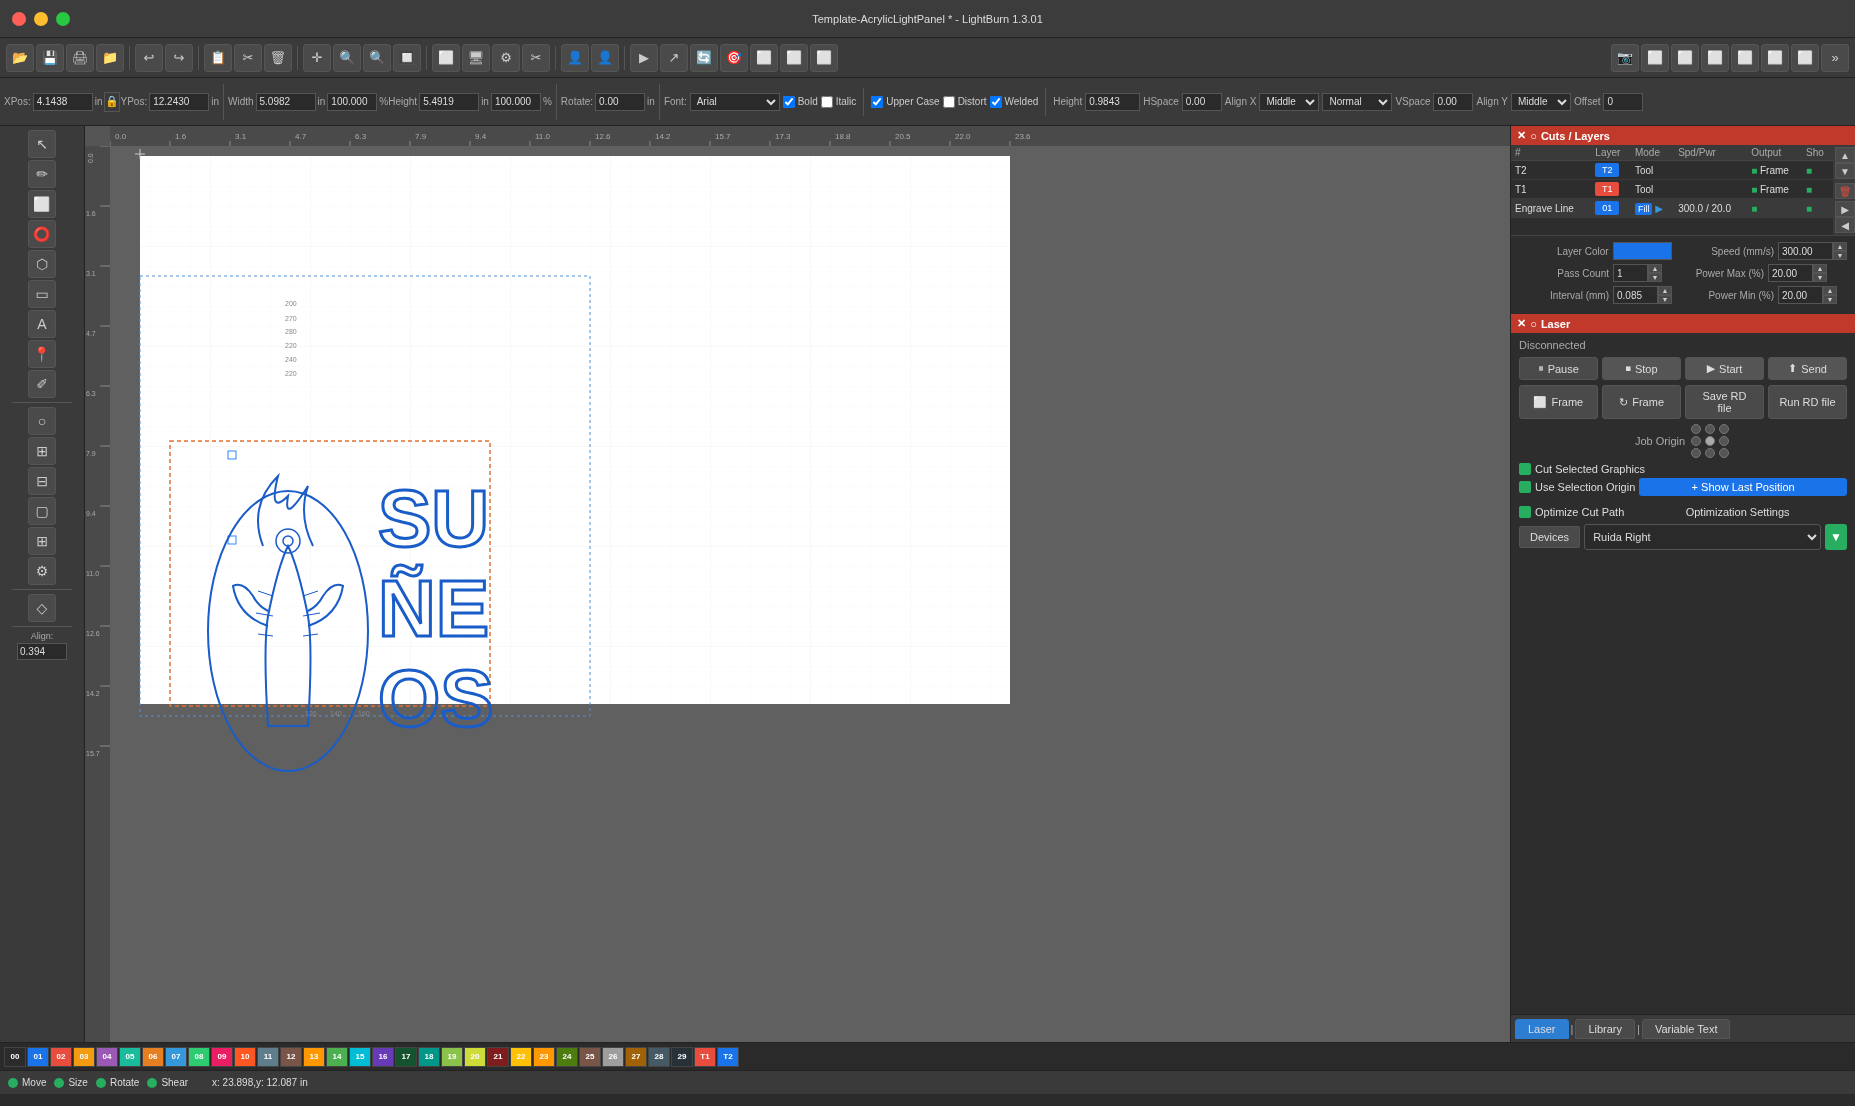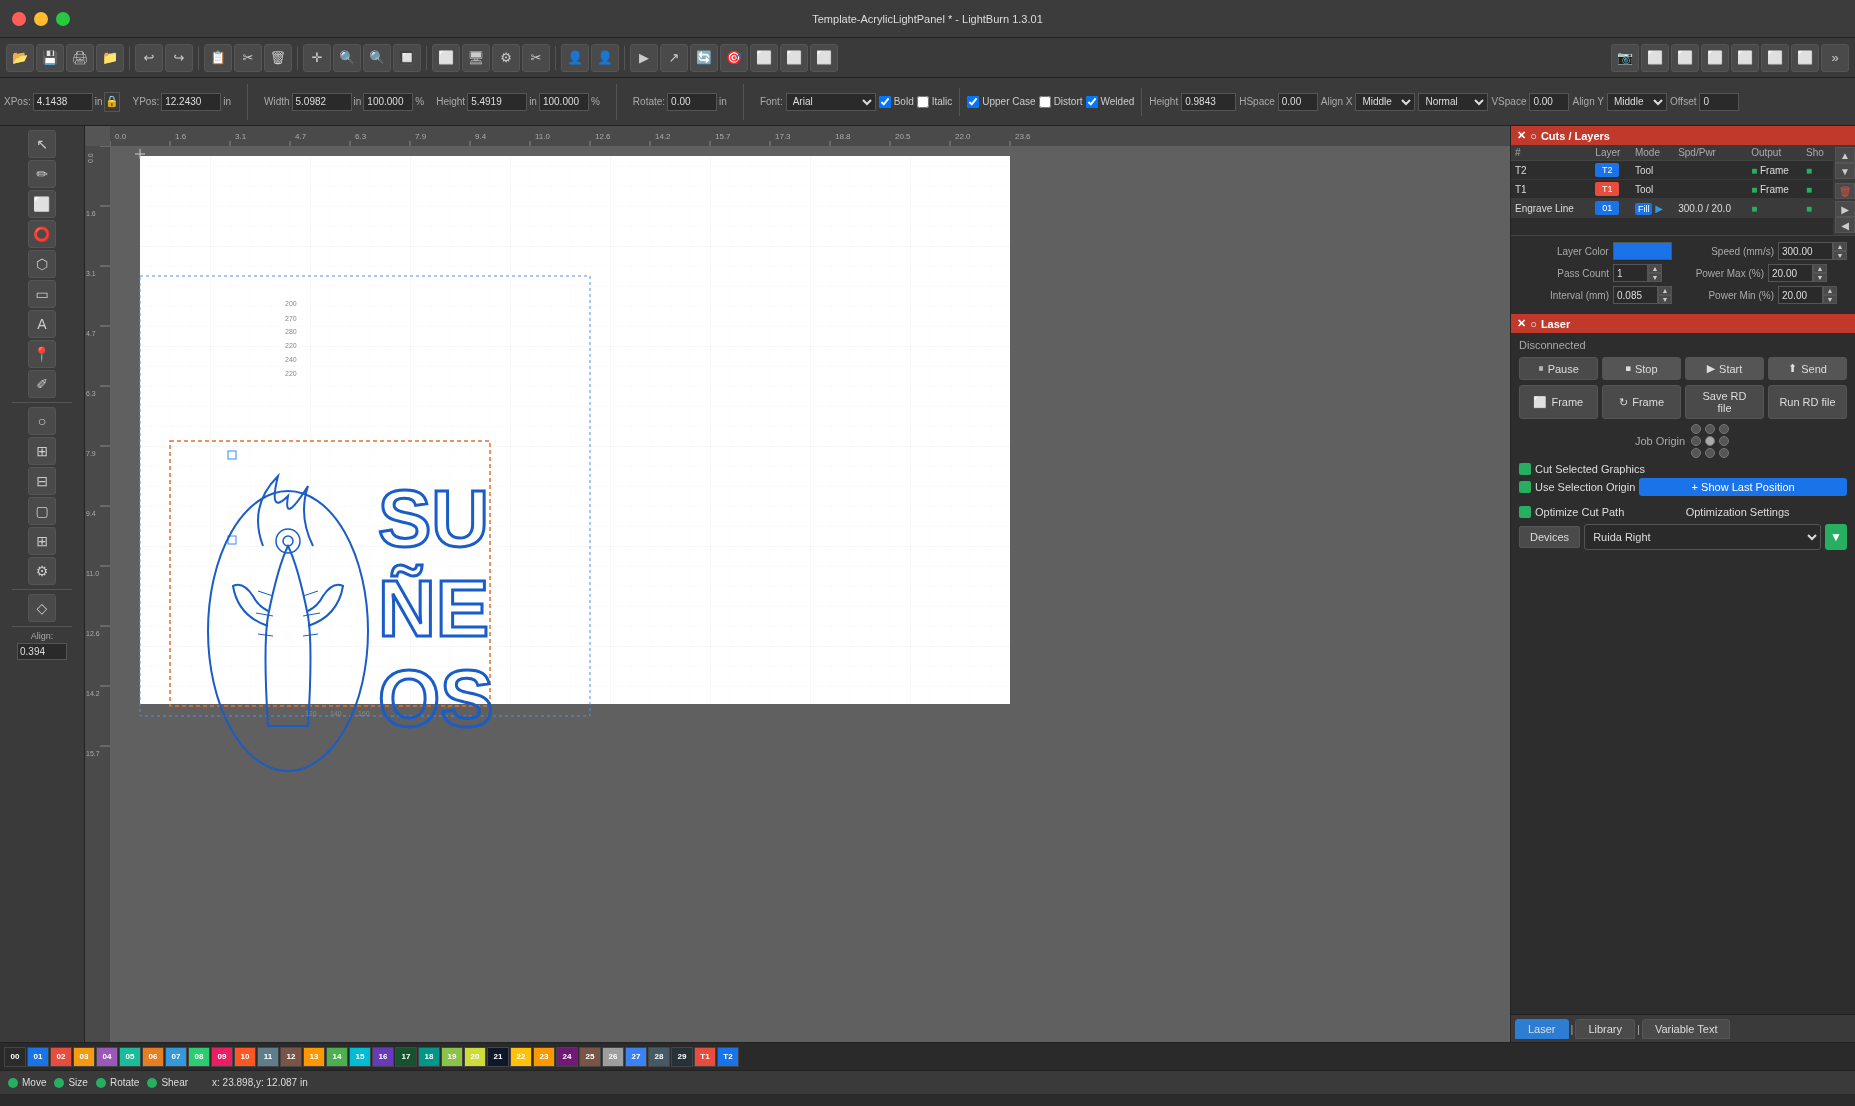--- a/index.html
+++ b/index.html
@@ -13,21 +13,21 @@
     .tl.min { background: #febc2e; }
     .tl.max { background: #28c840; }
 
     
     #toolbar1 { background: #3a3a3a; height: 40px; display: flex; align-items: center; padding: 0 6px; gap: 2px; border-bottom: 1px solid #222; }
 
     .tb-btn { background: #4a4a4a; border: 1px solid #555; border-radius: 3px; width: 28px; height: 28px; display: flex; align-items: center; justify-content: center; cursor: pointer; color: #ccc; font-size: 13px; flex-shrink: 0; }
     .tb-sep { width: 1px; height: 24px; background: #555; margin: 0 3px; flex-shrink: 0; }
 
     
-    #propbar { background: #3a3a3a; height: 48px; display: flex; align-items: center; padding: 0 4px; gap: 12px; border-bottom: 1px solid #222; flex-wrap: nowrap; }
+    #propbar { background: #3a3a3a; height: 48px; display: flex; align-items: center; padding: 0 4px; gap: 0; border-bottom: 1px solid #222; flex-wrap: nowrap; }
     .prop-group { display: flex; align-items: center; gap: 2px; }
     .prop-label { color: #aaa; font-size: 10px; white-space: nowrap; }
     .prop-input { background: #2a2a2a; border: 1px solid #555; color: #ddd; font-size: 10px; padding: 1px 3px; height: 18px; width: 70px; }
     .prop-sep { width: 1px; height: 36px; background: #555; margin: 0 4px; }
 
     
     .font-group { display: flex; align-items: center; gap: 3px; flex-wrap: wrap; }
     .font-select { background: #2a2a2a; border: 1px solid #555; color: #ddd; font-size: 10px; padding: 1px 2px; height: 18px; width: 90px; }
     .checkbox-item { display: flex; align-items: center; gap: 3px; font-size: 10px; color: #ccc; }
     .checkbox-item input { width: 12px; height: 12px; }
@@ -658,27 +658,27 @@
   <div class="color-swatch" style="background:#607d8b;">11</div>
   <div class="color-swatch" style="background:#795548;">12</div>
   <div class="color-swatch" style="background:#ff9800;">13</div>
   <div class="color-swatch" style="background:#4caf50;">14</div>
   <div class="color-swatch" style="background:#00bcd4;">15</div>
   <div class="color-swatch" style="background:#673ab7;">16</div>
   <div class="color-swatch" style="background:#14532d;">17</div>
   <div class="color-swatch" style="background:#009688;">18</div>
   <div class="color-swatch" style="background:#8bc34a;">19</div>
   <div class="color-swatch" style="background:#cddc39;">20</div>
-  <div class="color-swatch" style="background:#0f172a;">21</div>
+  <div class="color-swatch" style="background:#7f1d1d;">21</div>
   <div class="color-swatch" style="background:#ffc107;">22</div>
   <div class="color-swatch" style="background:#ff9800;">23</div>
-  <div class="color-swatch" style="background:#701a75;">24</div>
+  <div class="color-swatch" style="background:#4d7c0f;">24</div>
   <div class="color-swatch" style="background:#795548;">25</div>
   <div class="color-swatch" style="background:#9e9e9e;">26</div>
-  <div class="color-swatch" style="background:#3b82f6;">27</div>
+  <div class="color-swatch" style="background:#a16207;">27</div>
   <div class="color-swatch" style="background:#455a64;">28</div>
   <div class="color-swatch" style="background:#263238;">29</div>
   <div class="color-swatch" style="background:#e74c3c;">T1</div>
   <div class="color-swatch" style="background:#1a73e8;">T2</div>
 </div>
 
 <div id="statusbar">
   <div class="status-item">
     <div class="status-dot" style="background:#27ae60;"></div>
     <span>Move</span>

